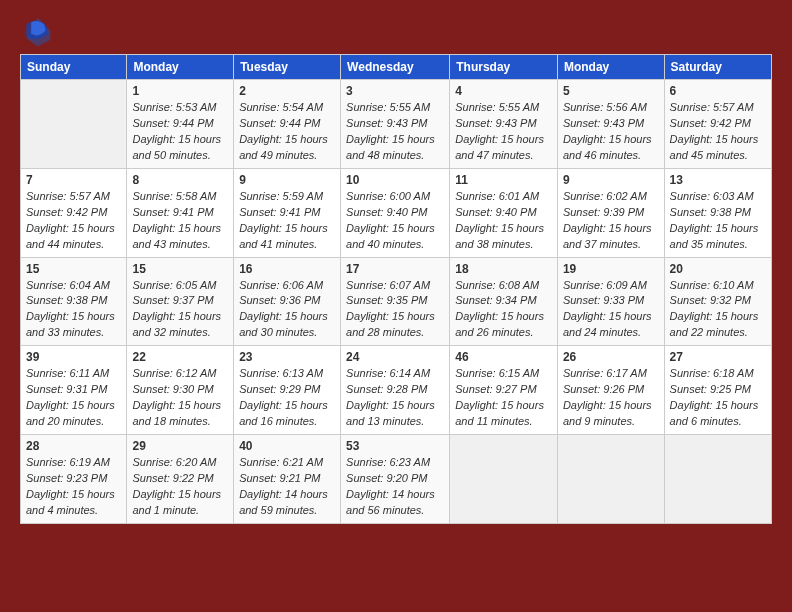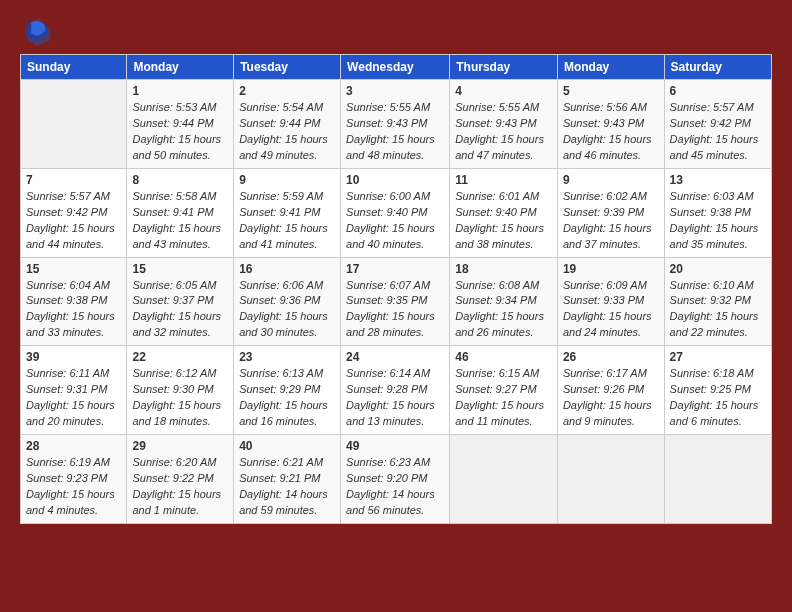--- a/index.html
+++ b/index.html
@@ -263,21 +263,21 @@
           </td>
           <td>
             <span class="day-num">29</span>
             <div class="day-info">Sunrise: 6:20 AM<br>Sunset: 9:22 PM<br>Daylight: 15 hours<br>and 1 minute.</div>
           </td>
           <td>
             <span class="day-num">40</span>
             <div class="day-info">Sunrise: 6:21 AM<br>Sunset: 9:21 PM<br>Daylight: 14 hours<br>and 59 minutes.</div>
           </td>
           <td>
-            <span class="day-num">49</span>
+            <span class="day-num">53</span>
             <div class="day-info">Sunrise: 6:23 AM<br>Sunset: 9:20 PM<br>Daylight: 14 hours<br>and 56 minutes.</div>
           </td>
           <td class="empty"></td>
           <td class="empty"></td>
           <td class="empty"></td>
         </tr>
       </tbody>
   </table>
 </div>
 

